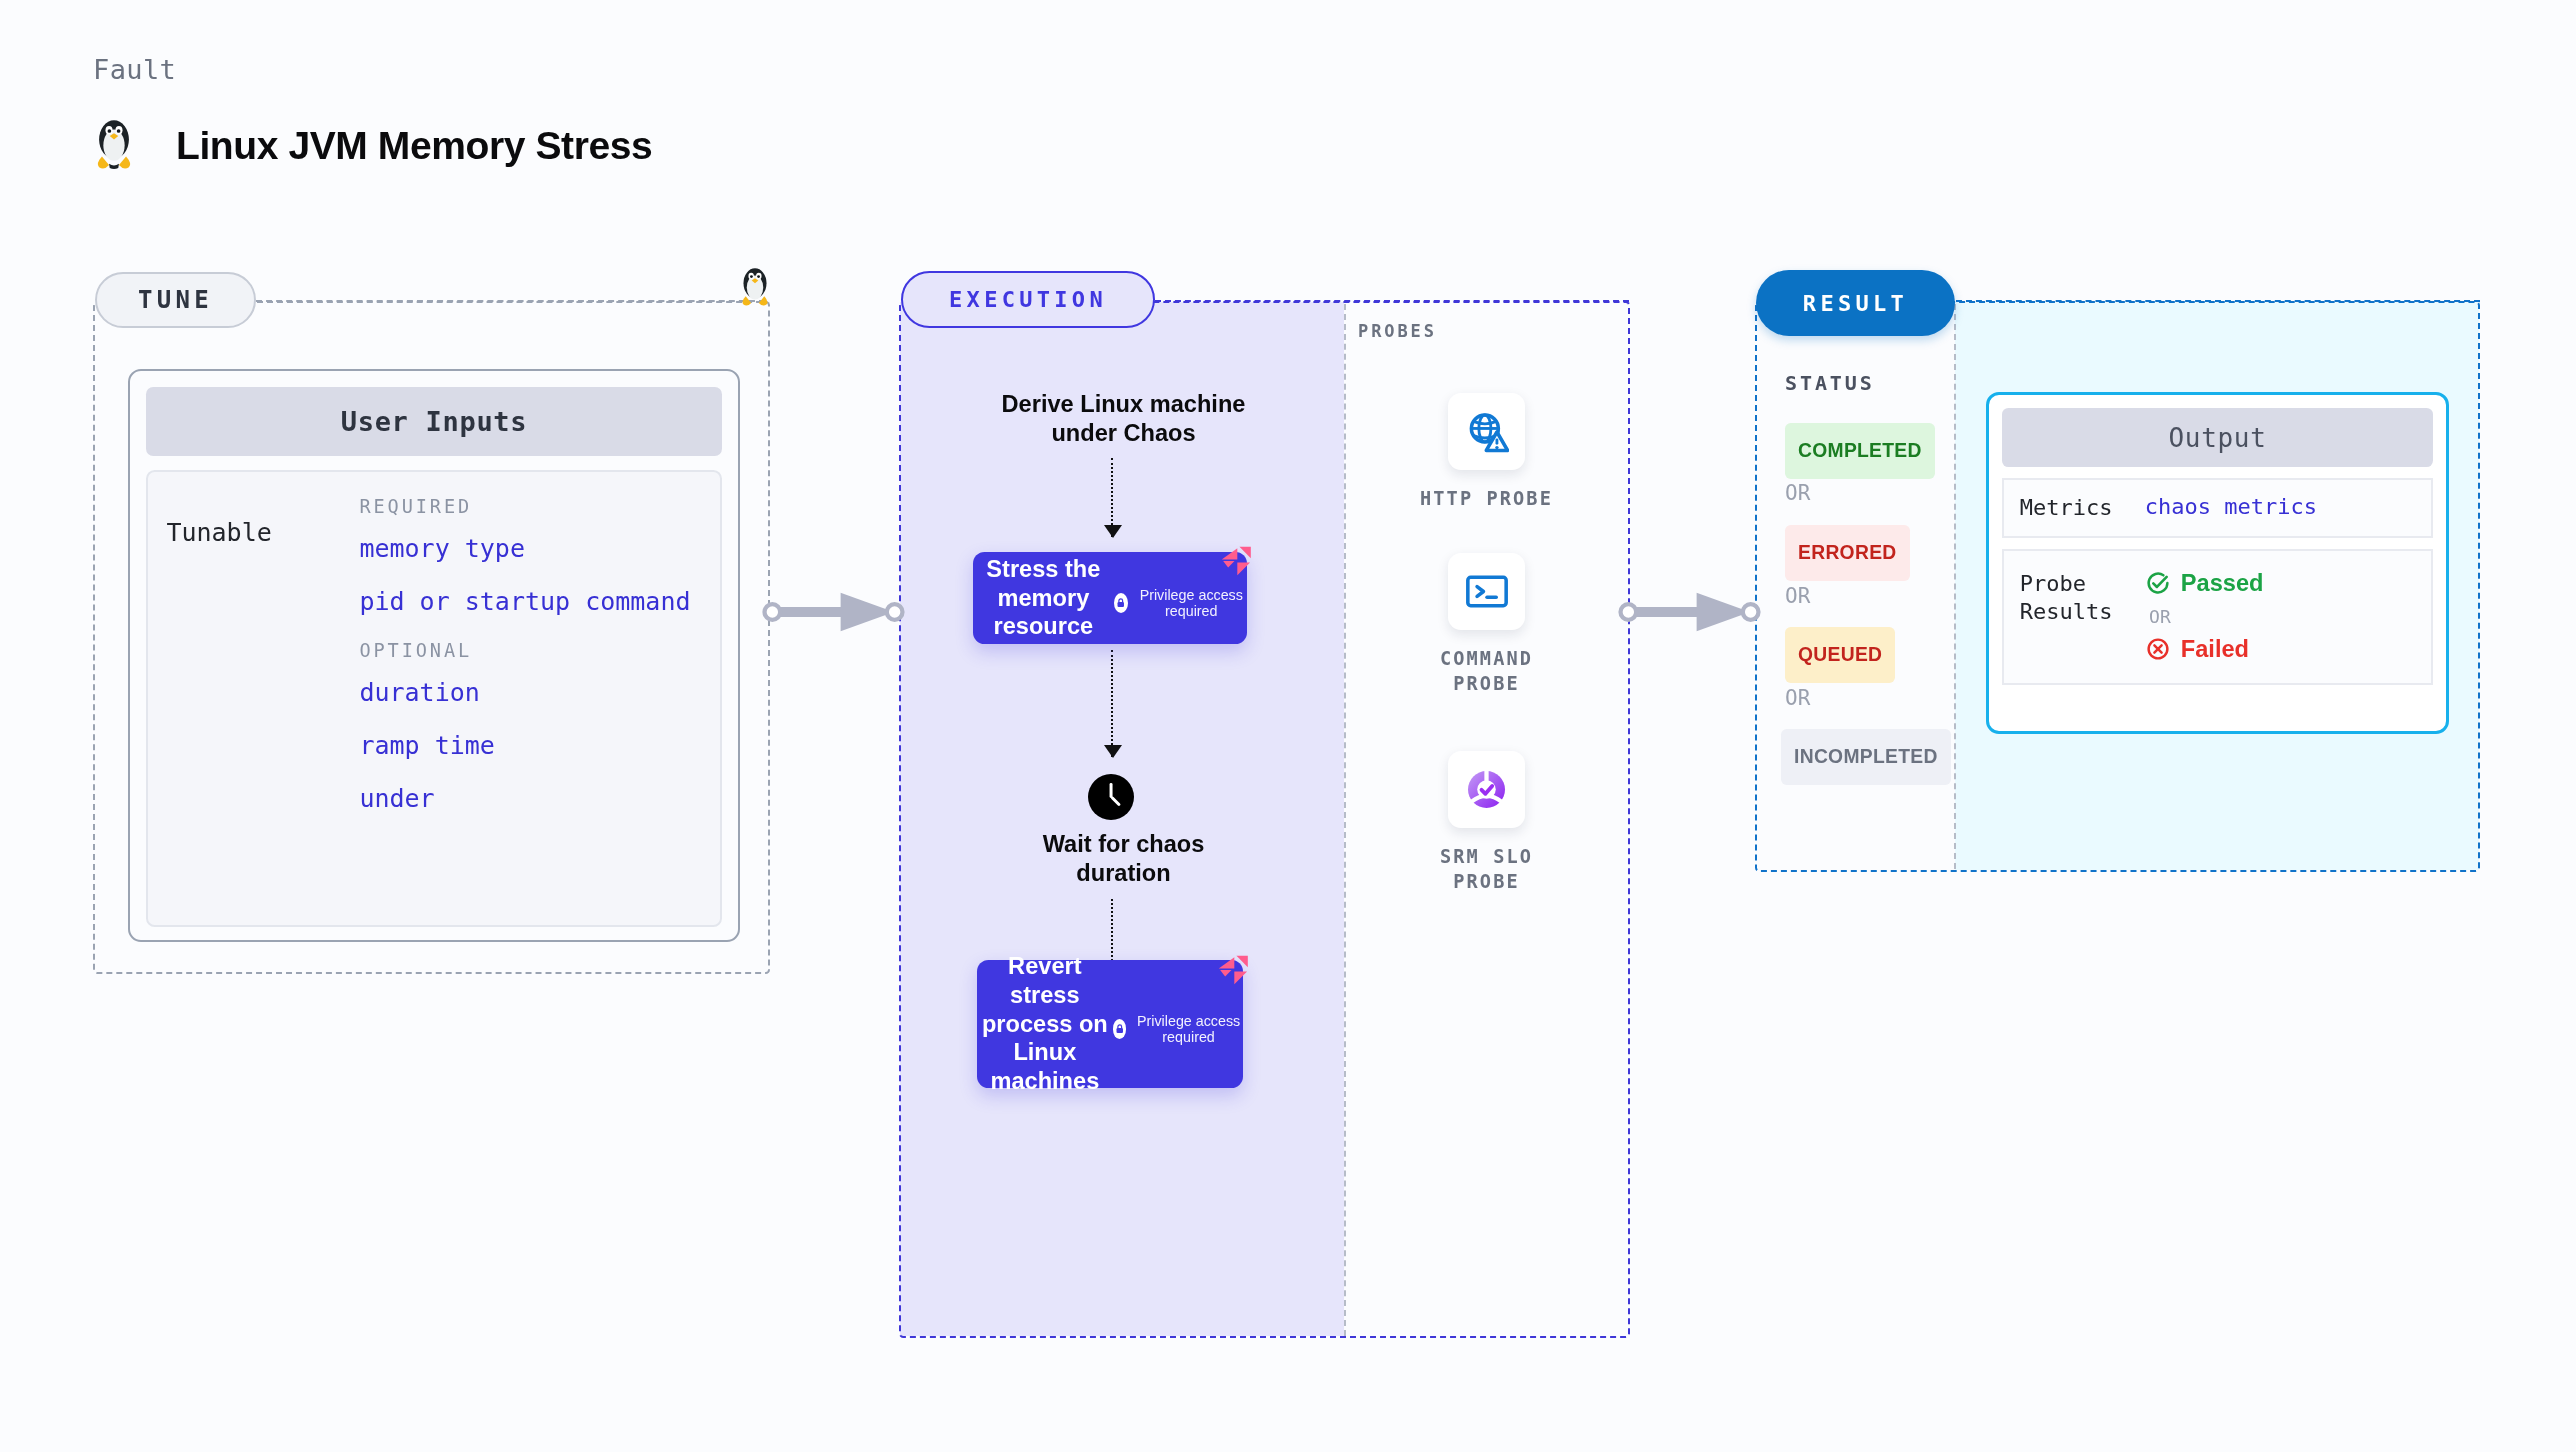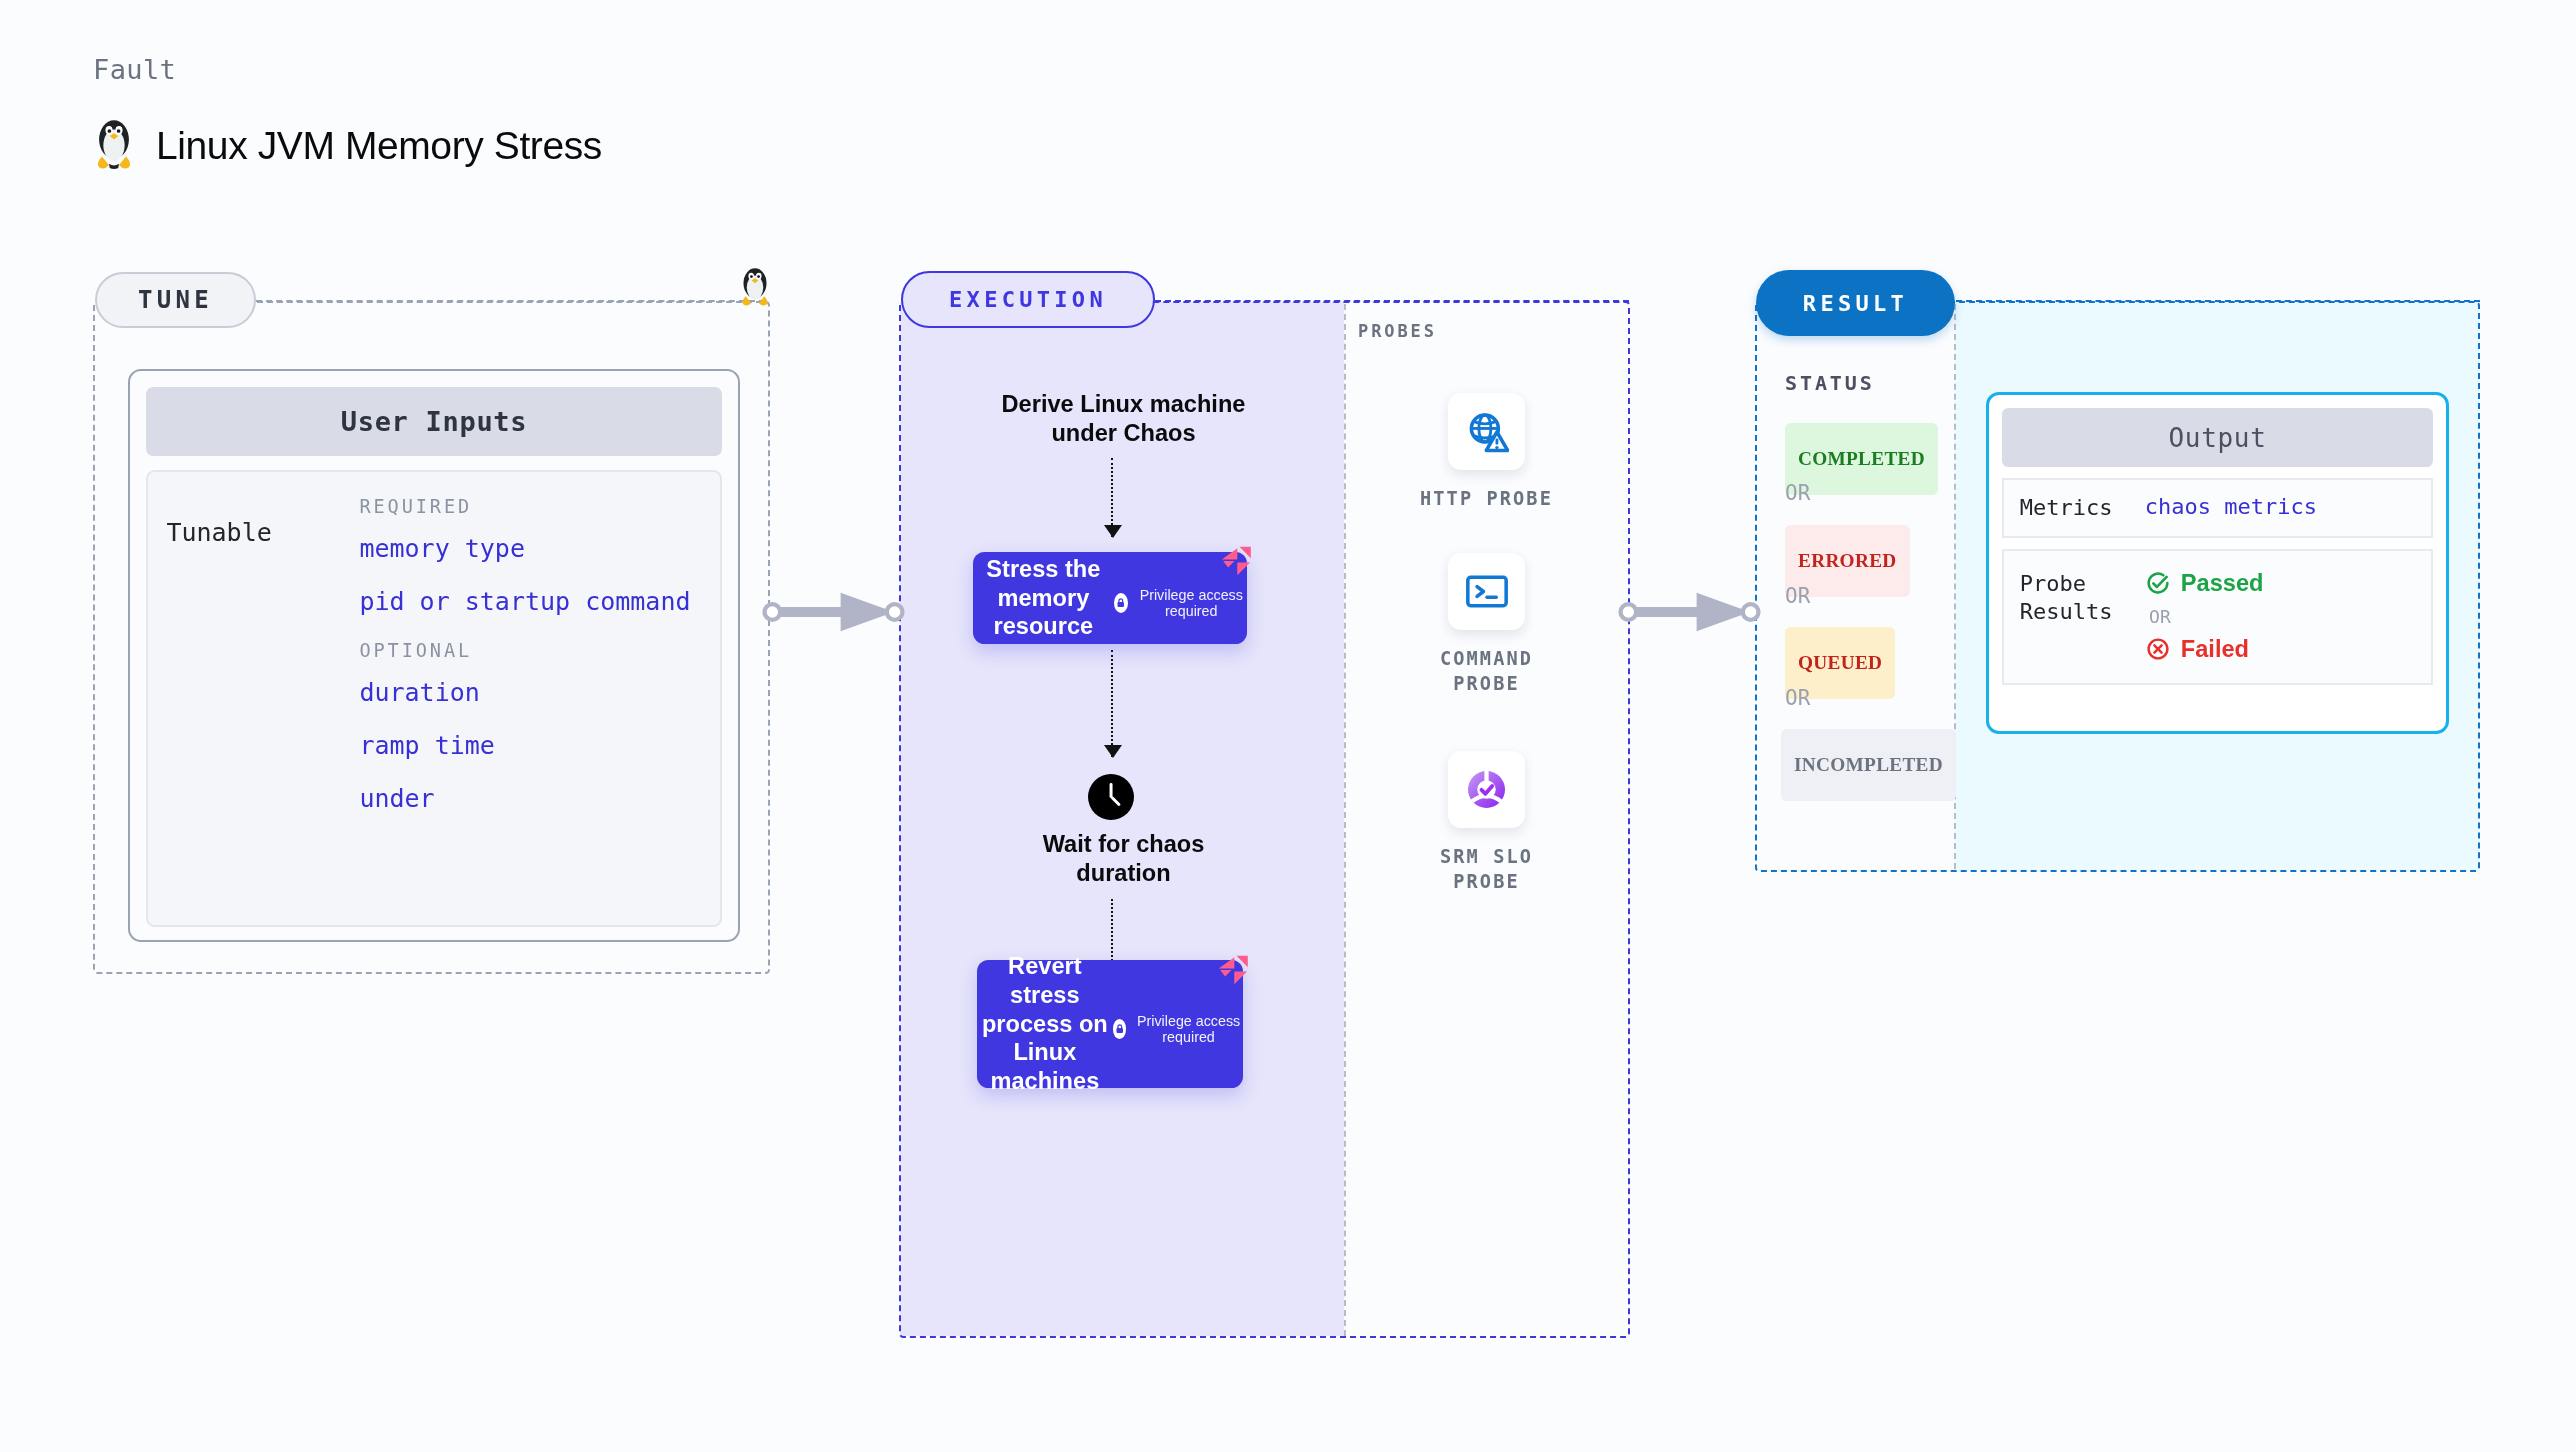--- a/index.html
+++ b/index.html
@@ -16,22 +16,23 @@
   #fault-label {
     position: absolute; left: 93px; top: 54px;
     font-family: "DejaVu Sans Mono", monospace;
     font-size: 27px; color: #6b7280; letter-spacing: 0.4px;
   }
   #title-row {
     position: absolute; left: 92px; top: 118px;
     display: flex; align-items: center; gap: 20px;
   }
   #title-text {
-    font-size: 39px; font-weight: 400; color: #0b0b0d;
+    font-size: 39px; font-weight: 700; color: #0b0b0d;
     letter-spacing: -0.4px;
+    margin-left: 20px;
   }
   .tux { display: block; }
 
   
   .section {
     position: absolute;
     border-style: dashed;
     border-radius: 4.3px;
   }
   .pill {
@@ -210,22 +211,22 @@
     border-top: 2.9px dashed #1072c9; z-index: 3;
   }
   #status-title {
     position: absolute; left: 1785px; top: 371px; z-index: 4;
     font-family: "DejaVu Sans Mono", monospace;
     font-size: 20px; font-weight: 700; color: #4b5160; letter-spacing: 2.9px;
   }
   .status-chip {
     position: absolute; z-index: 4;
     display: inline-flex; align-items: center;
-    padding: 25px 13px; border-radius: 5.7px;
-    font-size: 19.3px; font-weight: 700; letter-spacing: 0.3px; font-family: Liberation Serif, serif;
+    padding: 17px 13px; border-radius: 5.7px;
+    font-size: 19.3px; font-weight: 700; letter-spacing: 0.3px;
   }
   .or-text {
     position: absolute; z-index: 4;
     font-size: 21px; color: #9aa0ae;
     font-family: "DejaVu Sans Mono", monospace;
   }
 
   #output-card {
     position: absolute; left: 1986px; top: 392px; width: 463px; height: 342px;
     background: #fff; border: 3.6px solid #17b0ec; border-radius: 13px;

